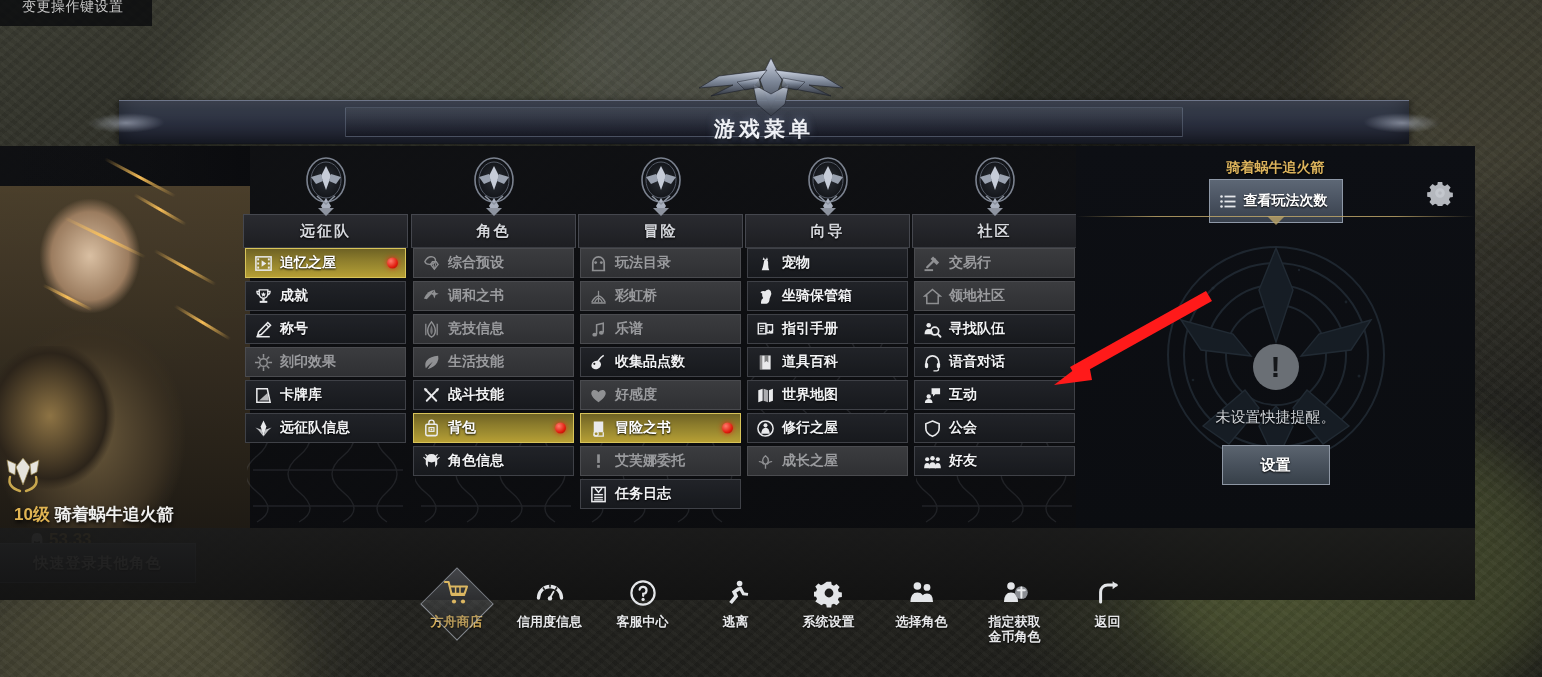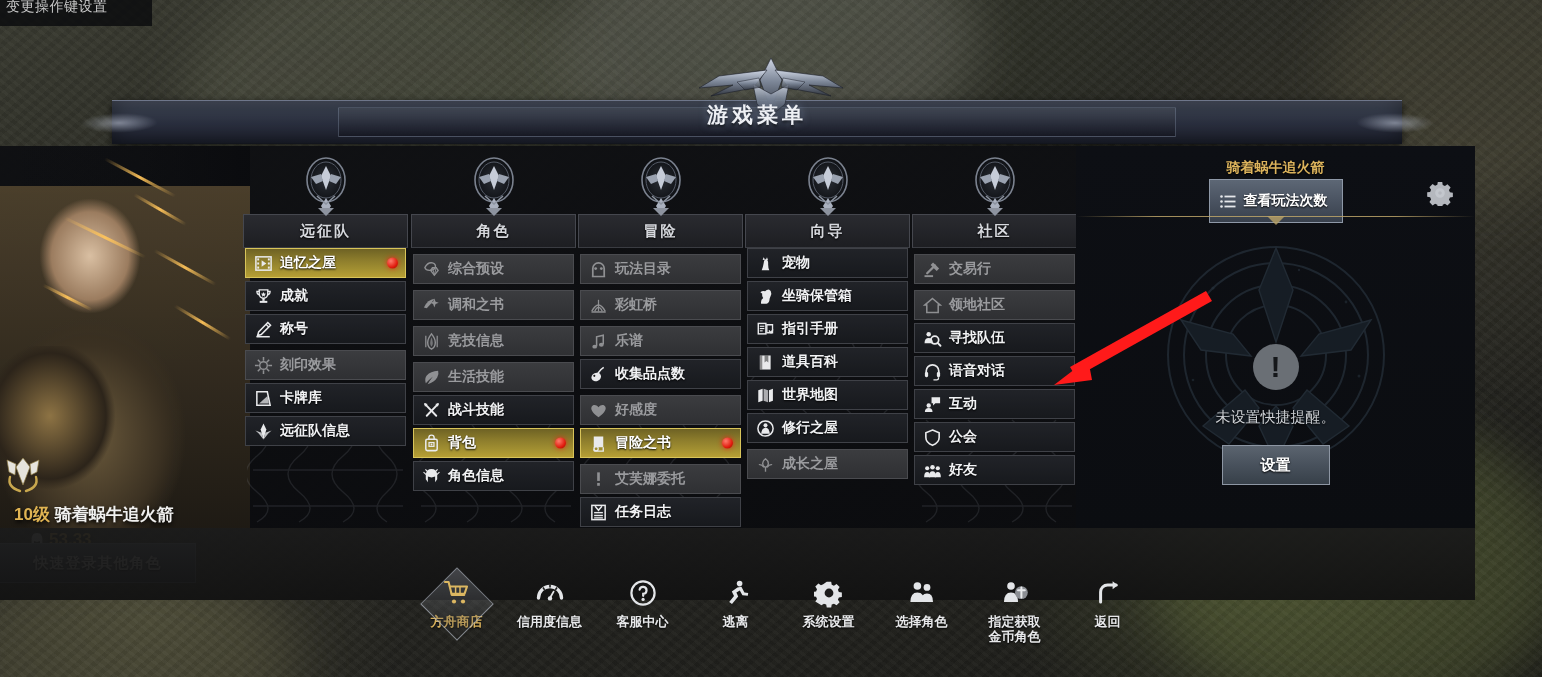--- a/index.html
+++ b/index.html
@@ -27,30 +27,30 @@
       repeating-linear-gradient(-41deg, rgba(0,0,0,.05) 0 5px, rgba(255,255,255,.012) 5px 11px);
   }
   
   .bgblob{ position:absolute; border-radius:50%; filter:blur(26px); }
 
   
   #tophint{
     position:absolute; left:0; top:0; width:152px; height:26px;
     background:rgba(10,11,13,.82);
     color:#c8c8c8; font-size:14px; line-height:12px;
-    padding-left:6px; overflow:hidden; letter-spacing:.5px;
+    padding-left:22px; overflow:hidden; letter-spacing:.5px;
   }
 
   
   #titlebar{
-    position:absolute; left:112px; top:100px; width:1290px; height:44px;
+    position:absolute; left:119px; top:100px; width:1290px; height:44px;
     background:linear-gradient(180deg,#4b5161 0%, #3a4150 18%, #2b3040 52%, #232735 80%, #1b1f2b 100%);
     border-top:1px solid #6e768a; border-bottom:1px solid #12151d;
     box-shadow:0 2px 8px rgba(0,0,0,.7), inset 0 0 24px rgba(0,0,0,.45);
-    display:flex; align-items:flex-start; justify-content:center;
+    display:flex; align-items:flex-end; justify-content:center;
   }
   #titlebar::before,#titlebar::after{
     content:""; position:absolute; top:-3px; width:110px; height:50px;
     background:
       radial-gradient(ellipse 55px 14px at 50% 50%, rgba(200,208,225,.55), transparent 70%);
     filter:blur(.4px);
   }
   #titlebar::before{ left:-48px; transform:skewX(-14deg); }
   #titlebar::after{ right:-48px; transform:skewX(14deg); }
   #titletext{
@@ -157,21 +157,21 @@
     position:relative; height:30px; margin-bottom:3px;
     display:flex; align-items:center; gap:7px; padding-left:8px;
     border:1px solid #3f4147;
     background:linear-gradient(180deg,#212328 0%, #17191d 100%);
     color:#f2f3f5; font-size:14px; font-weight:bold; cursor:pointer;
     text-shadow:0 1px 2px #000;
   }
   .item .ico{ width:19px; height:19px; flex:none; display:block; }
   .item.dim{
     background:linear-gradient(180deg,#3b3c3f 0%, #2f3033 100%);
-    border-color:#4a4b4f; color:#9a9b9e; text-shadow:none;margin-top:6px;
+    border-color:#4a4b4f; color:#9a9b9e; text-shadow:none;
   }
   .item.dim .ico{ opacity:.5; }
   .item.sel{
     background:linear-gradient(180deg,#6e6224 0%, #8d7d2c 40%, #a08e31 70%, #b79f34 100%);
     border:1px solid #d8c45a; color:#fff;
   }
   .item .dot{
     position:absolute; right:7px; top:50%; transform:translateY(-50%);
     width:11px; height:11px; border-radius:50%;
     background:radial-gradient(circle at 35% 32%, #ff7b6b, #e01a0c 62%, #8b0a03 100%);

